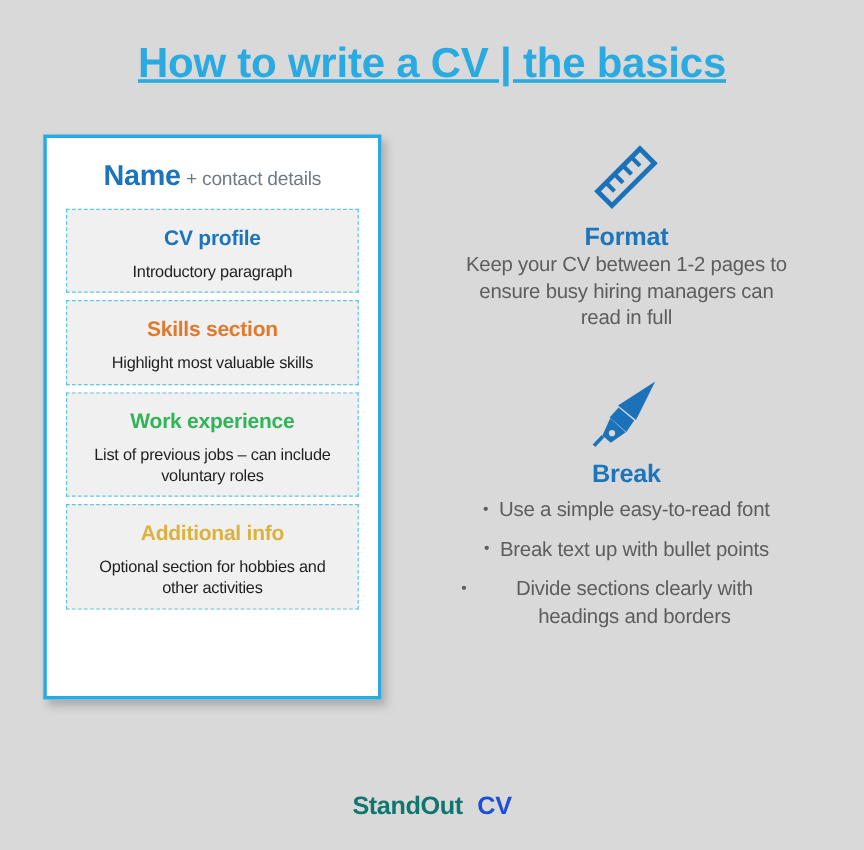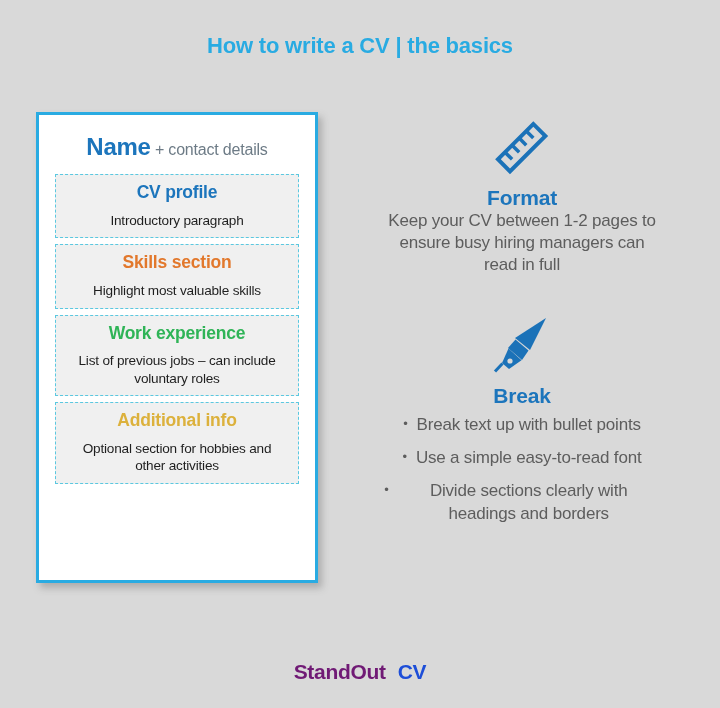--- a/index.html
+++ b/index.html
@@ -15,24 +15,25 @@
     position: relative;
   }
 
   
   .page-title {
     position: absolute;
     top: 33px;
     left: 0;
     width: 720px;
     text-align: center;
-    font-size: 22px;
+    font-size: 35px;
     font-weight: bold;
     color: #29abe2;
     letter-spacing: -0.2px;
+    text-decoration: underline;
   }
 
   
   .cv-card {
     position: absolute;
     left: 36px;
     top: 112px;
     width: 282px;
     height: 471px;
     background: #ffffff;
@@ -54,21 +55,21 @@
   }
   .cv-name-sub {
     font-size: 16px;
     color: #6d7b86;
     letter-spacing: -0.2px;
   }
   .cv-section {
     border: 1px dashed #5bc8e0;
     background: #f0f0f0;
     box-sizing: border-box;
-    padding: 7px 6px 8px 6px;
+    padding: 13px 6px 8px 6px;
     margin-bottom: 6px;
     text-align: center;
   }
   .cv-section:last-child { margin-bottom: 0; }
   .cv-section-title {
     font-size: 17.5px;
     font-weight: bold;
     line-height: 1.25;
     letter-spacing: -0.2px;
   }
@@ -134,21 +135,21 @@
   .footer-logo {
     position: absolute;
     left: 0;
     top: 660px;
     width: 720px;
     text-align: center;
     font-size: 21px;
     font-weight: bold;
     letter-spacing: -0.3px;
   }
-  .logo-standout { color: #701a75; }
+  .logo-standout { color: #0f766e; }
   .logo-cv { color: #1d4ed8; margin-left: 12px; }
 </style>
 </head>
 <body>
 
 <div class="page-title">How to write a CV | the basics</div>
 
 <div class="cv-card">
 
   <div class="cv-name-line">
@@ -205,24 +206,24 @@
           <path d="M26.5 26.5 L39.5 37.5 L33 47 L19 35 Z"></path>
           <path d="M19.5 35.5 L32.5 47.2 L20 56 L13 50 Z"></path>
         </g>
         <path d="M13.5 50.5 L6 58.5" stroke="#1b72b8" stroke-width="3" fill="none"></path>
         <circle cx="21" cy="48" r="2.6" fill="#d9d9d9"></circle>
       </svg>
     </div>
     <div class="info-title">Break</div>
     <ul class="bullet-list">
       <li>
-        <span class="bullet-dot">•</span><span>Break text up with bullet points</span>
+        <span class="bullet-dot">•</span><span>Use a simple easy-to-read font</span>
       </li>
       <li>
-        <span class="bullet-dot">•</span><span>Use a simple easy-to-read font</span>
+        <span class="bullet-dot">•</span><span>Break text up with bullet points</span>
       </li>
       <li>
         <span class="bullet-dot">•</span><span style="display:inline-block;max-width:262px;vertical-align:top">Divide sections clearly with headings and borders</span>
       </li>
     </ul>
   </div>
 
 </div>
 
 <div class="footer-logo">

